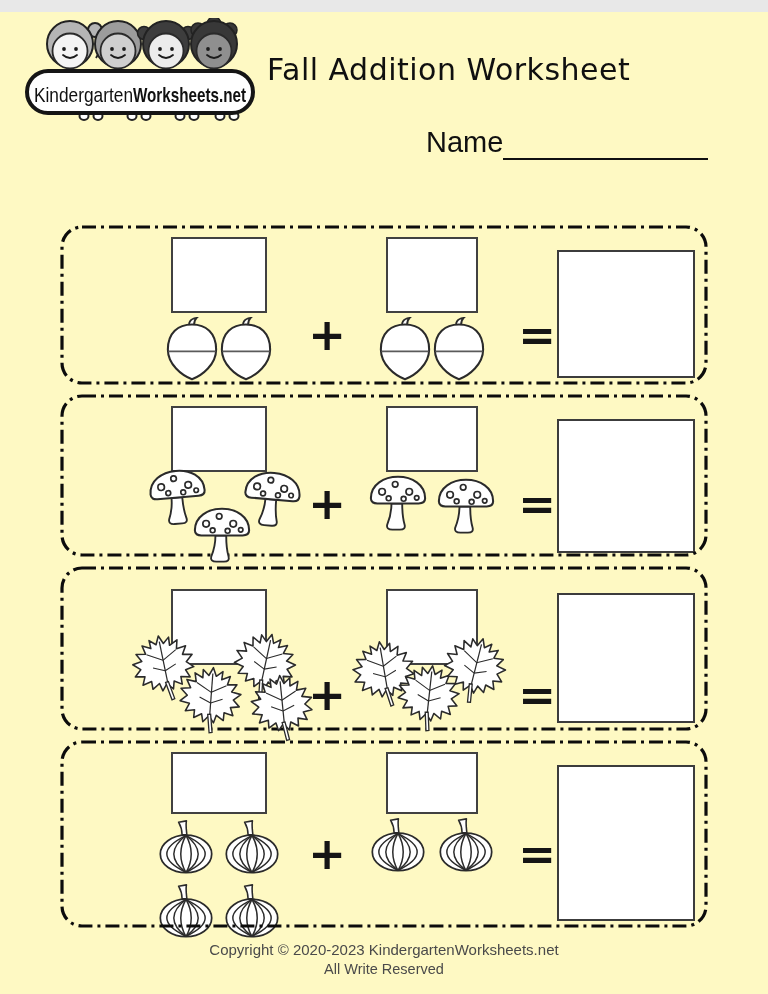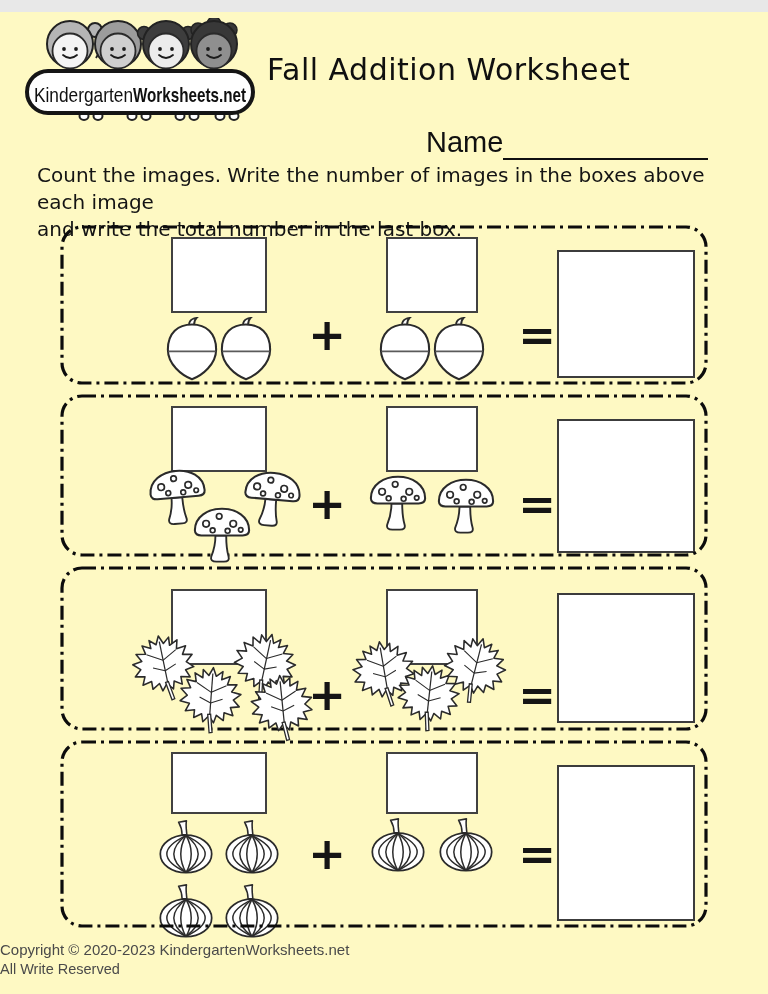--- a/index.html
+++ b/index.html
@@ -74,21 +74,21 @@
   .leaves-right .icon:nth-child(1){left:0;top:8px;transform:rotate(-8deg);}
   .leaves-right .icon:nth-child(2){left:44px;top:32px;transform:rotate(8deg);}
   .leaves-right .icon:nth-child(3){left:90px;top:4px;transform:rotate(16deg);}
   .pumpk-left{display:flex;flex-wrap:wrap;justify-content:center;width:126px;column-gap:10px;row-gap:10px;margin-top:6px;}
   .icon-acorn{width:56px;height:65px;}
   .icon-mushroom{width:60px;height:58px;}
   .icon-maple-leaf{width:66px;height:71px;}
   .icon-pumpkin{width:56px;height:54px;}
   
   .footer{
-    position:absolute;left:0;top:928px;width:768px;text-align:left;
+    position:absolute;left:0;top:928px;width:768px;text-align:center;
     font-family:"Liberation Sans",sans-serif;color:#4a4a4a;
   }
   .footer .l1{font-size:15px;line-height:20px;}
   .footer .l2{font-size:14.5px;line-height:19px;}
   .hidden-defs{position:absolute;width:0;height:0;overflow:hidden;}
 </style>
 </head>
 <body>
 
 <svg class="hidden-defs" aria-hidden="true">
@@ -184,21 +184,20 @@
     </text>
   </svg>
 
   <h1 class="page-title">Fall Addition Worksheet</h1>
 
   <div class="name-row">
     <span>Name</span>
     <span class="name-line"></span>
   </div>
 
-  <p class="instructions"><span>Count the images. Write the number of images in the boxes above each image</span><br><span>and write the total number in the last box.</span></p>
 
   <div class="rows">
 
     <section class="problem-row r1">
       <svg class="row-border" width="650" height="162">
         <rect x="3" y="3" width="644" height="156" rx="20" fill="none" stroke="#0c0c0c" stroke-width="3.2" stroke-dasharray="14 5 3 5"></rect>
       </svg>
       <div class="group g1">
         <div class="count-box"></div>
         <div class="images imgs-row">

